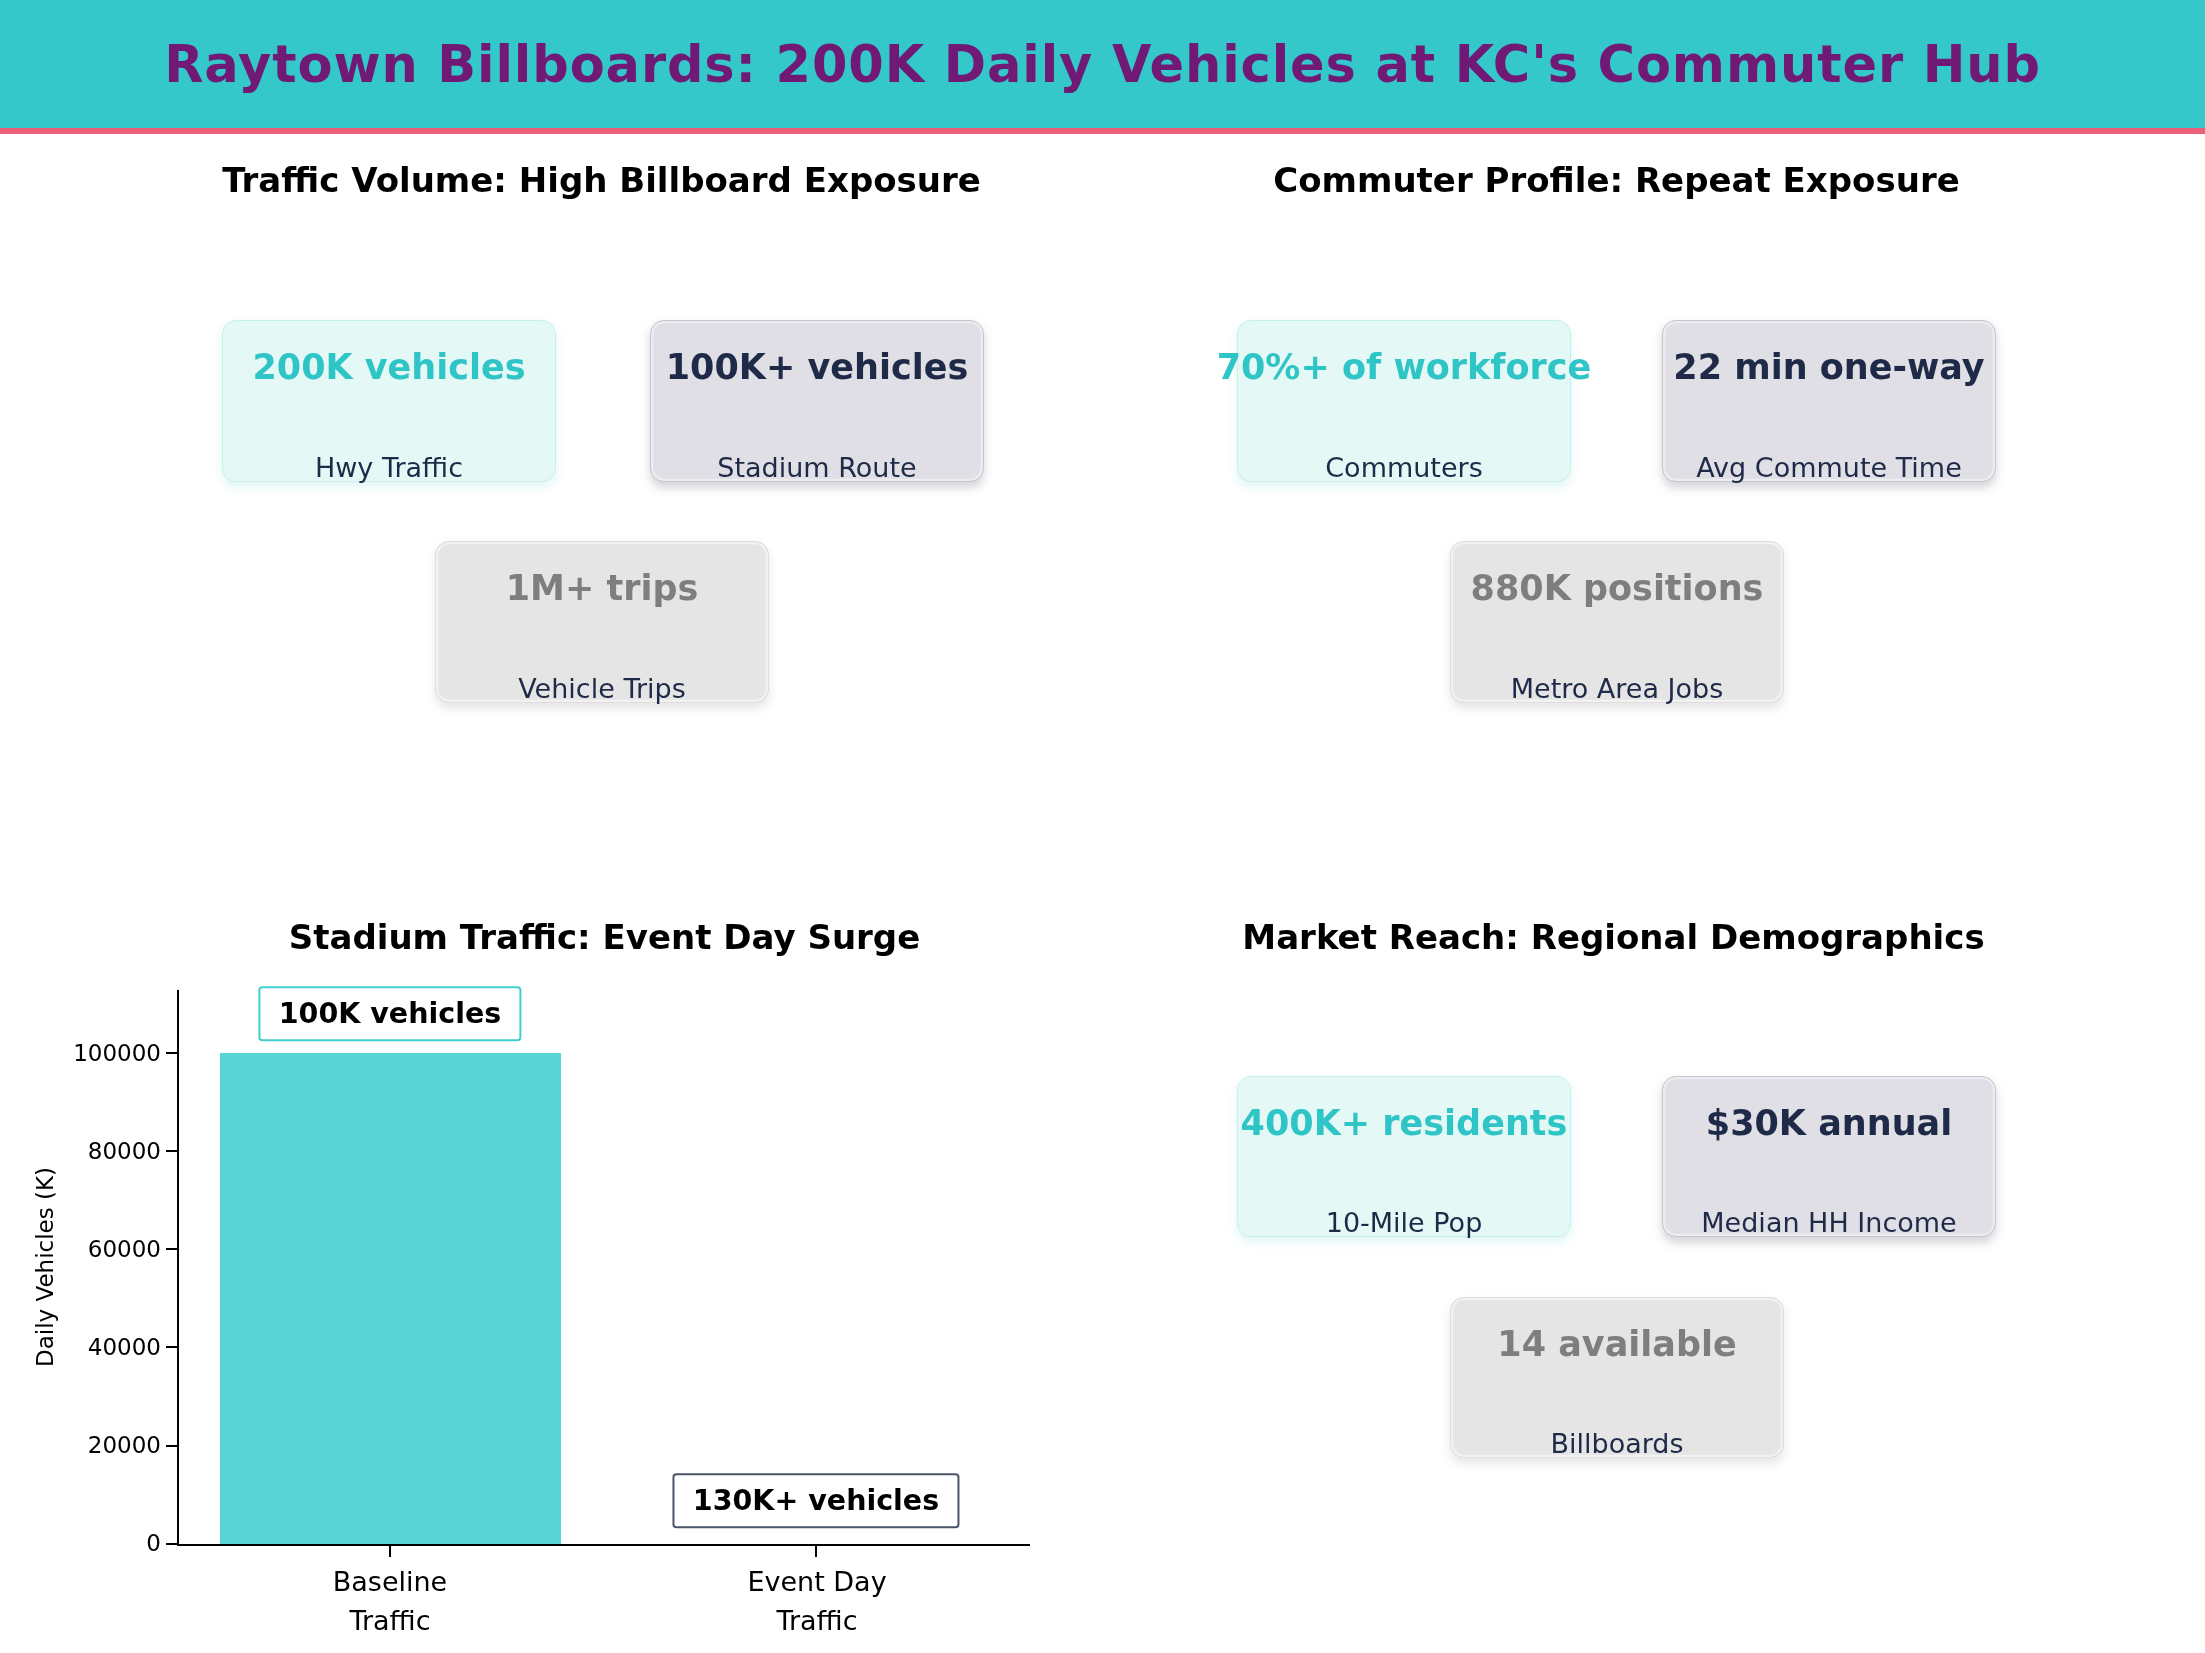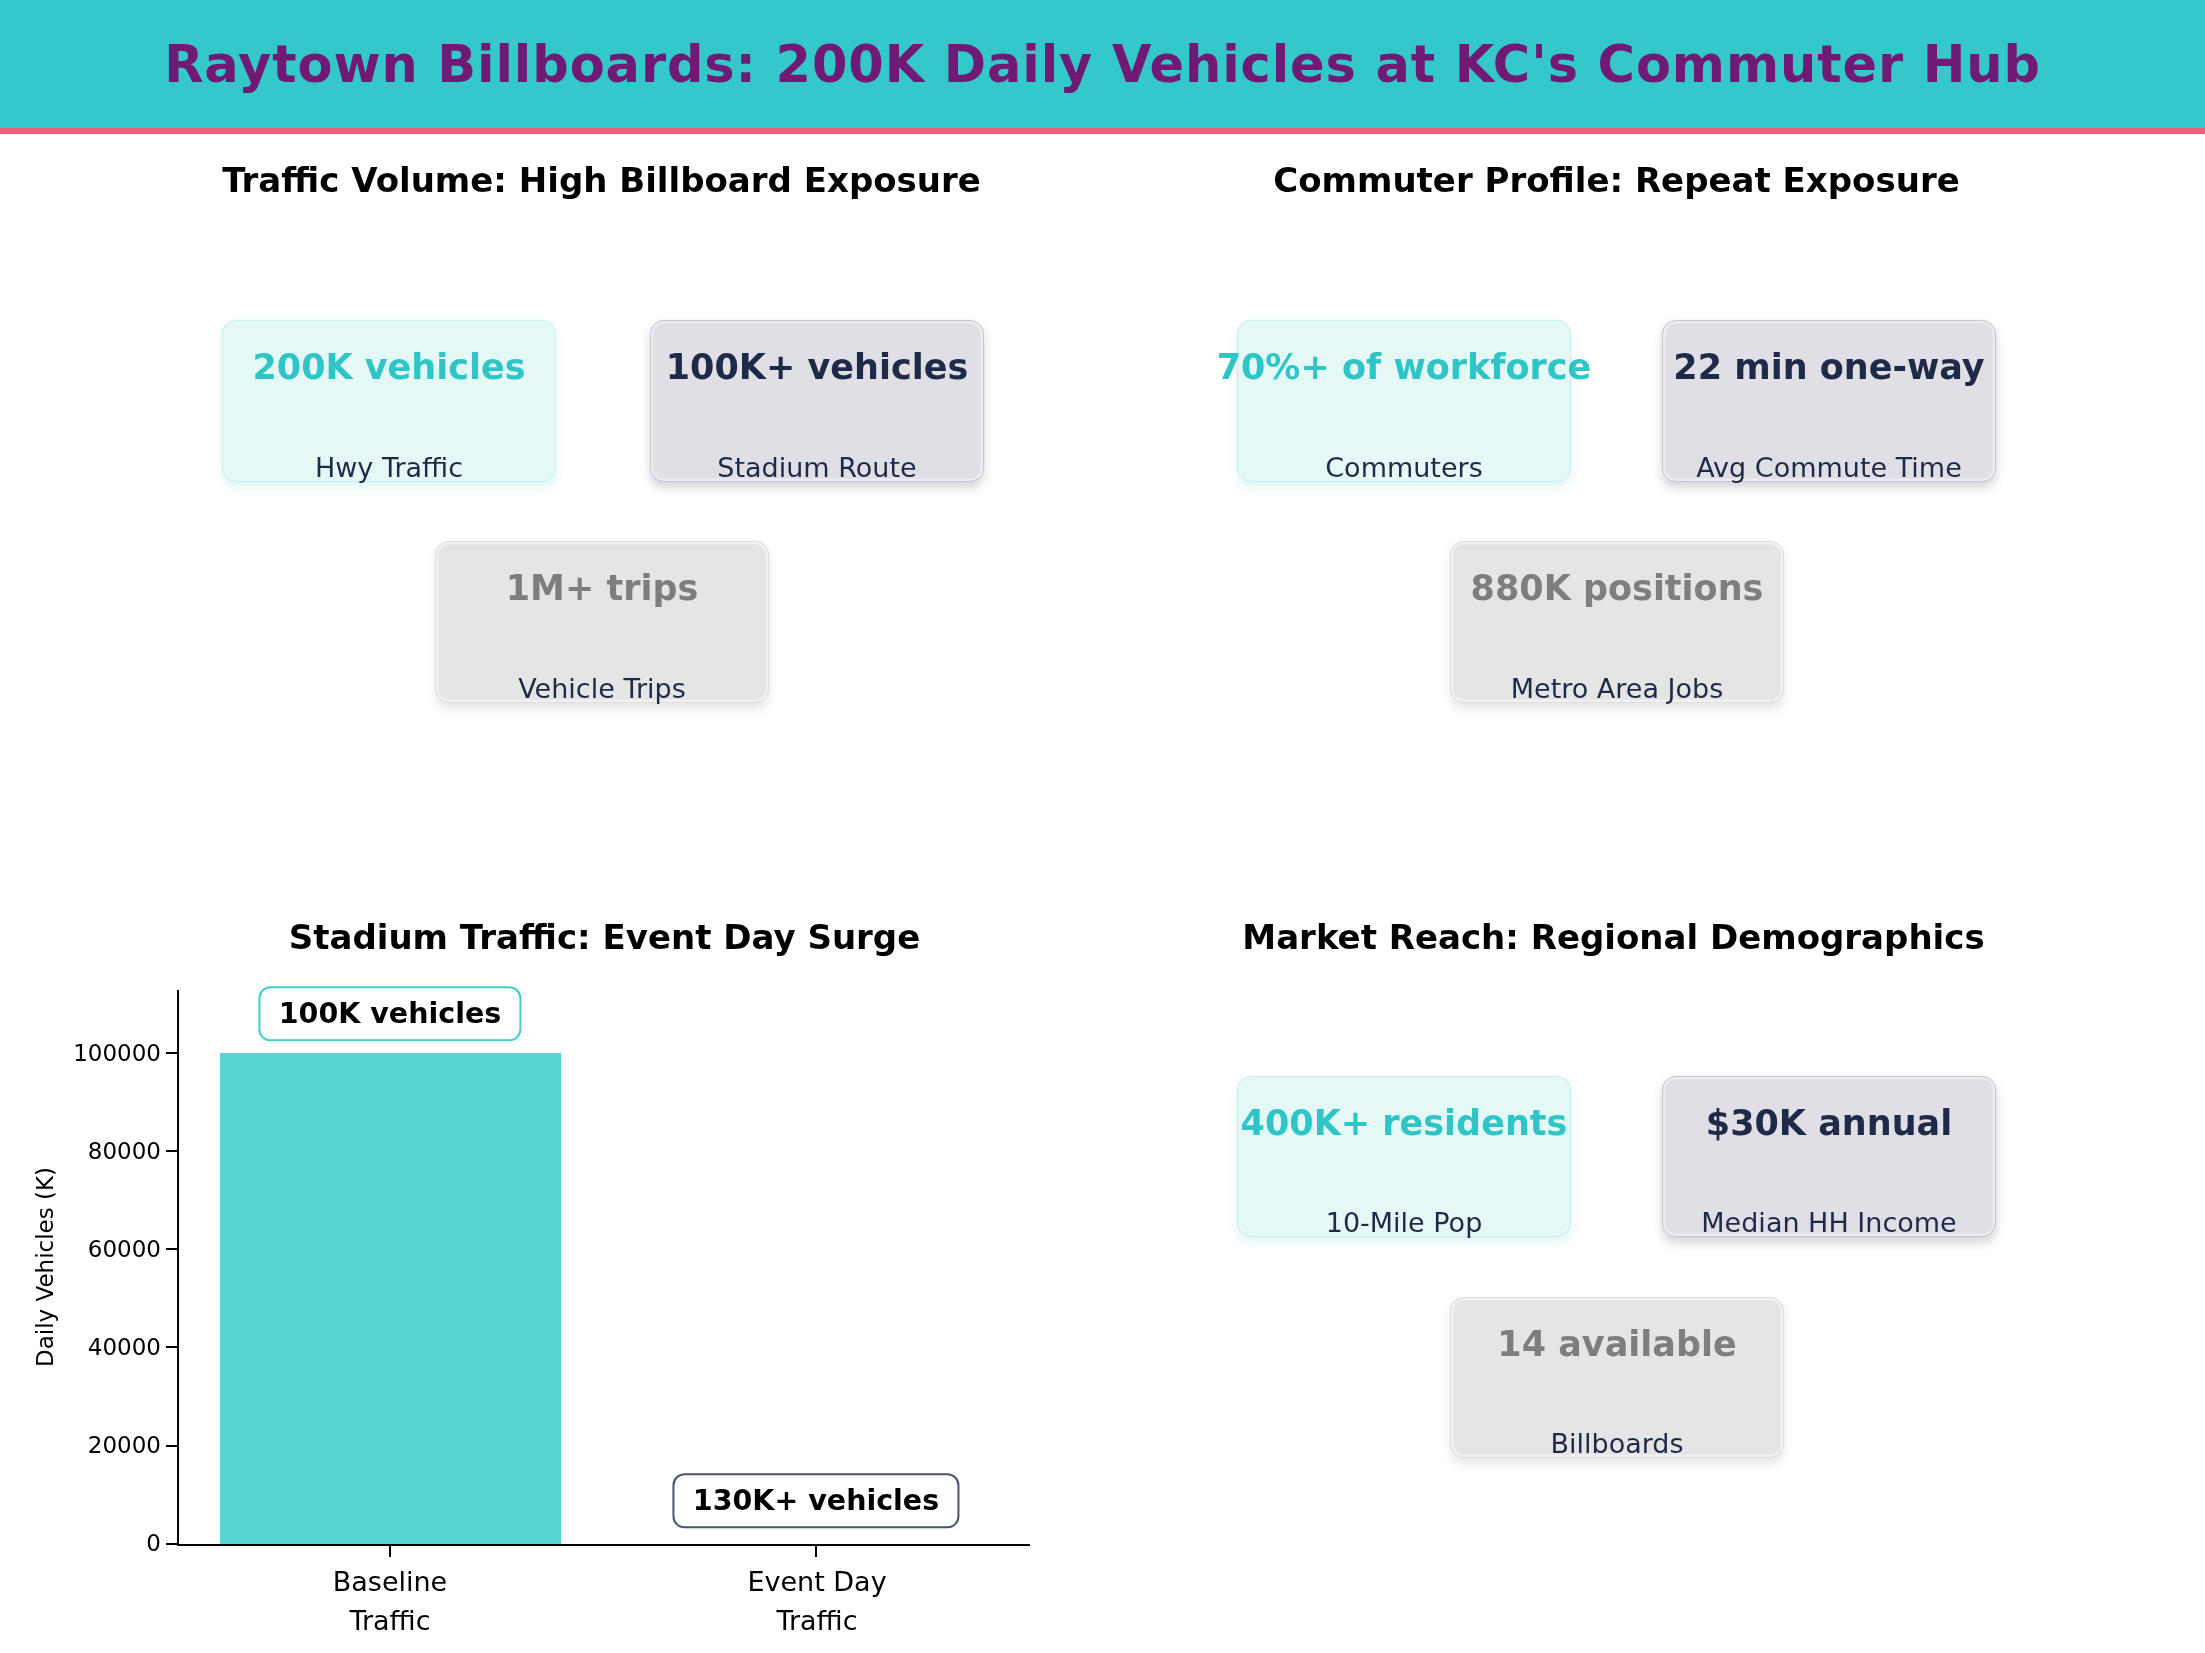--- a/index.html
+++ b/index.html
@@ -32,21 +32,21 @@
   .card-light{background:#e5e5e5;border:1.8px solid #dddddd;box-shadow:0 5.5px 10px rgba(120,120,120,.18), inset 0 0 0 2.3px rgba(255,255,255,.5);}
   .card-light .value{color:#7e7e7e;}
   
   .axis-line{position:absolute;background:#000000;}
   .ytick-label{position:absolute;width:119px;text-align:right;font-size:23px;color:#000000;line-height:1;}
   .tickmark{position:absolute;background:#000000;}
   .xtick-label{position:absolute;width:276px;text-align:center;font-size:27px;color:#000000;line-height:1.45;white-space:pre-line;}
   .bar{position:absolute;}
   .annotation{
     position:absolute;transform:translate(-50%,-50%);background:#ffffff;
-    border-radius:12px;padding:9.2px 18.4px;font-size:28.5px;font-weight:bold;color:#000000;white-space:nowrap;
+    border-radius:4px;padding:9.2px 18.4px;font-size:28.5px;font-weight:bold;color:#000000;white-space:nowrap;
   }
   .ylabel{
     position:absolute;font-size:23px;color:#000000;white-space:nowrap;
     transform:translate(-50%,-50%) rotate(-90deg);
   }
 </style>
 </head>
 <body>
 
 <div class="banner">

